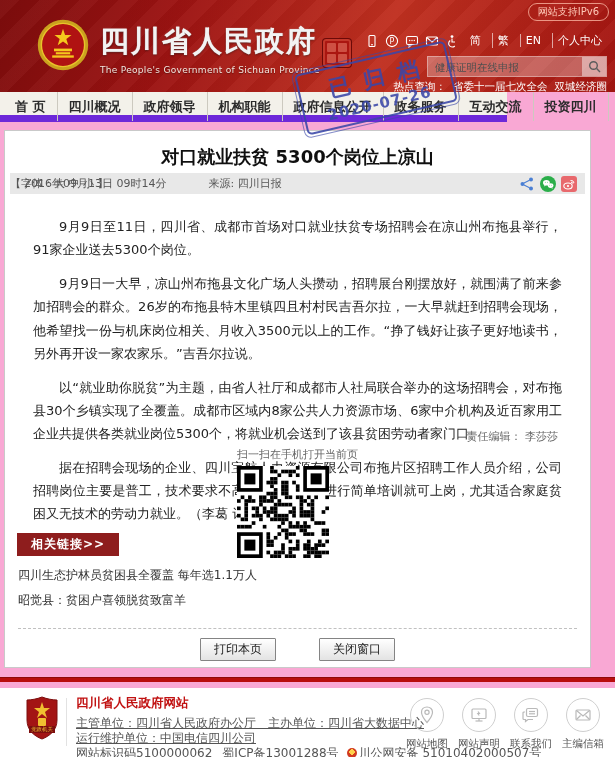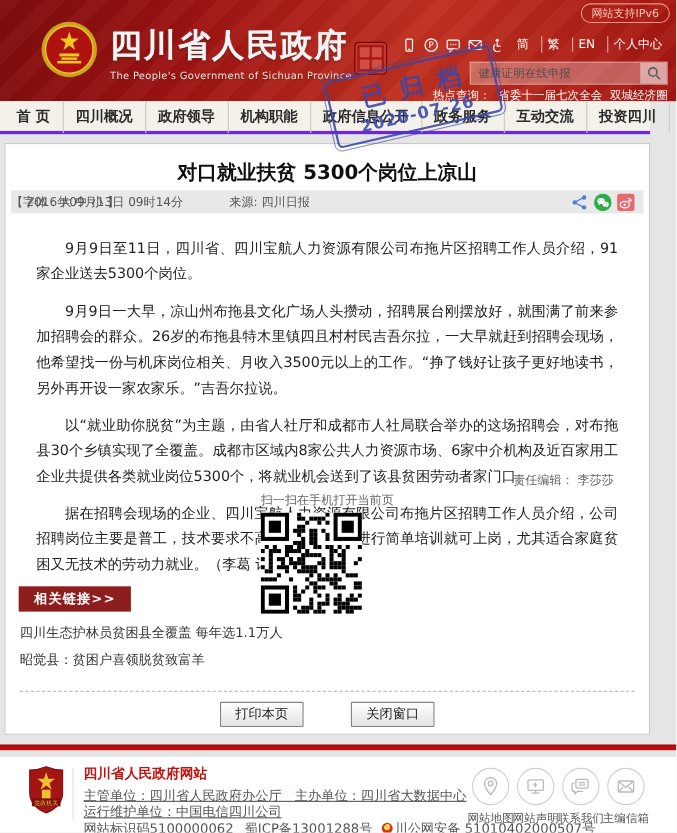--- a/index.html
+++ b/index.html
@@ -1,17 +1,17 @@
 <!DOCTYPE html>
 <html style="--header-red-dark: #7e0c0c; --header-red-bright: #c03020; --nav-bg: #f3f1ea; --accent-red: #b80d0d; --related-header-bg: #8e1d1d; --stamp-blue: #3a47a8; --share-blue: #4a7fd4; --wechat-green: #2bae4a; --weibo-red: #e8696d; --footer-title-red: #c11212;"><head>
 <meta charset="utf-8">
 <style>
   * { margin:0; padding:0; box-sizing:border-box; }
   html,body { background:#fff; font-family:"DejaVu Sans", sans-serif; }
-  .page { position:relative; width:615px; height:757px; margin:0 auto; background:#e5e5e5; overflow:hidden; }
+  .page { position:relative; width:615px; height:757px; margin:0 auto; background:#f9a8d4; overflow:hidden; }
 
   
   .site-header{
     position:absolute; left:0; top:0; width:615px; height:92px;
     background:linear-gradient(108deg, var(--header-red-dark,#7e0c0c) 0%, #9c1312 28%, var(--header-red-bright,#c03020) 62%, #a31511 100%);
     overflow:hidden;
   }
   .site-header::after{ content:""; position:absolute; inset:0;
     background:repeating-linear-gradient(135deg, rgba(255,255,255,.03) 0 14px, rgba(0,0,0,.03) 14px 28px); }
   .ipv6{ position:absolute; top:3px; right:6px; z-index:3; font-size:10px; color:#ffc9b8;
@@ -36,22 +36,22 @@
   .search{ position:absolute; top:56px; right:8px; z-index:3; width:180px; height:21px; display:flex;
     background:rgba(255,255,255,.30); border:1px solid rgba(255,255,255,.35); }
   .search input{ flex:1; background:transparent; border:none; outline:none; font-size:10.5px; color:#333; padding:0 7px; font-family:inherit;}
   .search input::placeholder{ color:#4f4f4f; }
   .search button{ width:24px; border:none; background:rgba(255,255,255,.45); cursor:pointer; display:flex; align-items:center; justify-content:center; }
 
   .hot{ position:absolute; top:80px; right:8px; z-index:3; font-size:10.5px; color:#fff; white-space:nowrap; }
   .hot a{ color:#fff; text-decoration:none; margin-left:7px; cursor:pointer; }
 
   
-  .main-nav{ position:absolute; left:0; top:92px; width:591px; height:30px;
-    background:var(--nav-bg,#f3f1ea); border-bottom:3px solid #6d28d9; z-index:1; }
+  .main-nav{ position:absolute; left:0; top:92px; width:507px; height:30px;
+    background:var(--nav-bg,#f3f1ea); border-bottom:7px solid #6d28d9; z-index:1; }
   .main-nav ul{ list-style:none; display:flex; justify-content:space-between; padding:0 4px; }
   .main-nav li{ line-height:29px; padding:0 11px; font-size:13px; font-weight:600; color:#2b2b2b; cursor:pointer; white-space:nowrap; }
   .main-nav li + li{ border-left:1px solid #ccc9bf; }
 
   
   .stamp{ position:absolute; left:299px; top:57px; width:154px; height:62px; z-index:40;
     transform:rotate(-13deg); border:2px solid var(--stamp-blue,#3a47a8); border-radius:5px;
     color:var(--stamp-blue,#3a47a8); opacity:.88; display:flex; flex-direction:column; align-items:center; justify-content:center; }
   .stamp::after{ content:""; position:absolute; inset:-5px; border:1px solid var(--stamp-blue,#3a47a8); border-radius:7px; opacity:.7; }
   .stamp-l1{ font-size:22px; font-weight:bold; letter-spacing:13px; padding-left:13px; }
@@ -94,21 +94,21 @@
   .site-footer{ position:absolute; left:0; top:688px; width:615px; height:69px; background:#fff; }
   .f-shield{ position:absolute; left:26px; top:8px; width:32px; height:44px; }
   .f-divider{ position:absolute; left:66px; top:10px; height:48px; border-left:1px solid #e2e2e2; }
   .f-info{ position:absolute; left:76px; top:7px; right:190px; }
   .f-title{ font-size:12.5px; font-weight:bold; color:var(--footer-title-red,#c11212); margin-bottom:4px; cursor:pointer; }
   .f-info p{ font-size:12px; color:#555; line-height:14px; margin-bottom:1px; white-space:nowrap;text-decoration:underline; }
   .f-info a{ color:#555; text-decoration:none; cursor:pointer; }
   .f-line3 span.gap{ display:inline-block; width:10px; }
   .police-ico{ display:inline-block; width:10px; height:10px; border-radius:50%; vertical-align:-1px; margin:0 2px 0 8px;
     background:radial-gradient(circle at 50% 40%, #ffd24a 0 35%, #d23a1f 36% 70%, #a8241a 71% 100%); }
-  .f-links{ position:absolute; right:26px; top:10px; display:flex; }
+  .f-links{ position:absolute; right:12px; top:10px; display:flex; gap:11px; }
   .f-link{ width:41px; text-align:center; cursor:pointer; }
   .f-link .circ{ display:inline-flex; align-items:center; justify-content:center; width:34px; height:34px;
     border:1px solid #cfcfcf; border-radius:50%; }
   .f-link .lbl{ display:block; font-size:10.5px; color:#555; margin-top:5px; white-space:nowrap; }
 </style>
 </head>
 <body>
 
 <div class="page">
 
@@ -253,21 +253,21 @@
               <ellipse cx="7" cy="10" rx="4.2" ry="3" fill="none" stroke="#fff" stroke-width="1.1"></ellipse>
               <circle cx="7" cy="10" r="1.1" fill="#fff"></circle>
               <path d="M9.5 4.5 Q12.5 4 13 7" fill="none" stroke="#fff" stroke-width="1"></path>
               <path d="M10 6.3 Q11.7 6.1 12 7.8" fill="none" stroke="#fff" stroke-width="1"></path>
             </svg>
         </span>
       </span>
     </div>
 
     <div class="article-body">
-      <p>9月9日至11日，四川省、四川宝航人力资源有限公司布拖片区招聘工作人员介绍，91家企业送去5300个岗位。</p>
+      <p>9月9日至11日，四川省、成都市首场对口就业扶贫专场招聘会在凉山州布拖县举行，91家企业送去5300个岗位。</p>
       <p>9月9日一大早，凉山州布拖县文化广场人头攒动，招聘展台刚摆放好，就围满了前来参加招聘会的群众。26岁的布拖县特木里镇四且村村民吉吾尔拉，一大早就赶到招聘会现场，他希望找一份与机床岗位相关、月收入3500元以上的工作。“挣了钱好让孩子更好地读书，另外再开设一家农家乐。”吉吾尔拉说。</p>
       <p>以“就业助你脱贫”为主题，由省人社厅和成都市人社局联合举办的这场招聘会，对布拖县30个乡镇实现了全覆盖。成都市区域内8家公共人力资源市场、6家中介机构及近百家用工企业共提供各类就业岗位5300个，将就业机会送到了该县贫困劳动者家门口。</p>
       <p>据在招聘会现场的企业、四川宝航人力资源有限公司布拖片区招聘工作人员介绍，公司招聘岗位主要是普工，技术要求不高，对招用人员进行简单培训就可上岗，尤其适合家庭贫困又无技术的劳动力就业。（李葛 记者 刘春华）</p>
     </div>
 
     <div class="editor">责任编辑： 李莎莎</div>
 
     <div class="qr-wrap">
       <div class="qr-inner">
         <div class="qr-caption">扫一扫在手机打开当前页</div>

